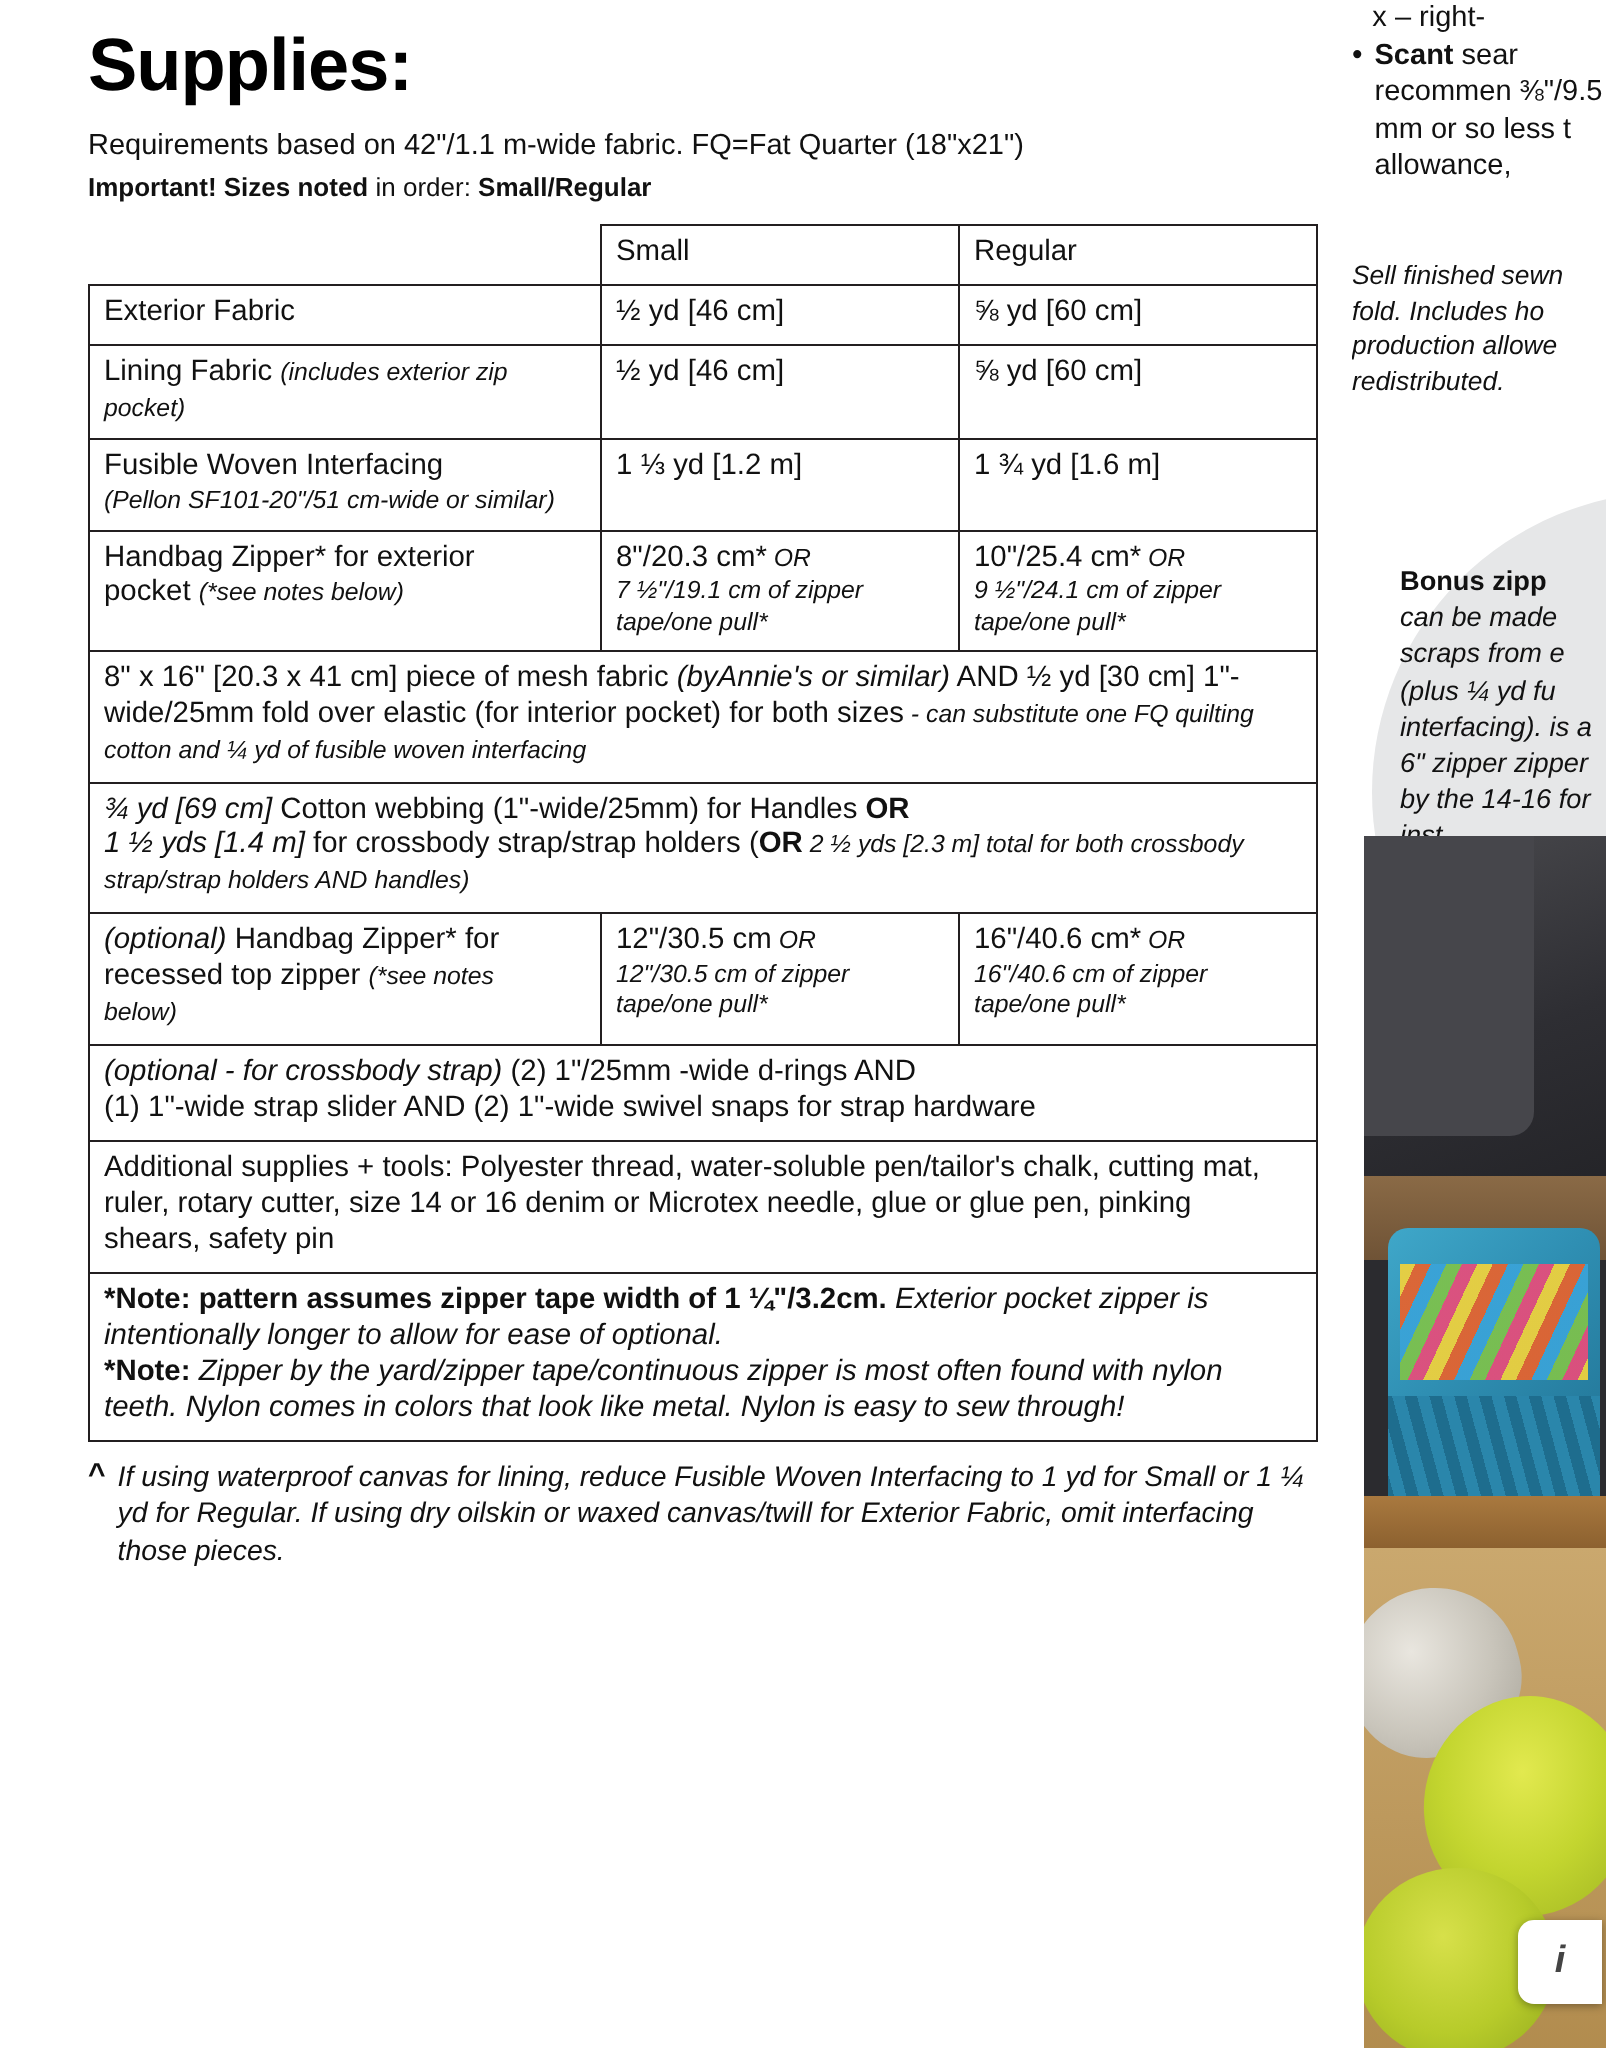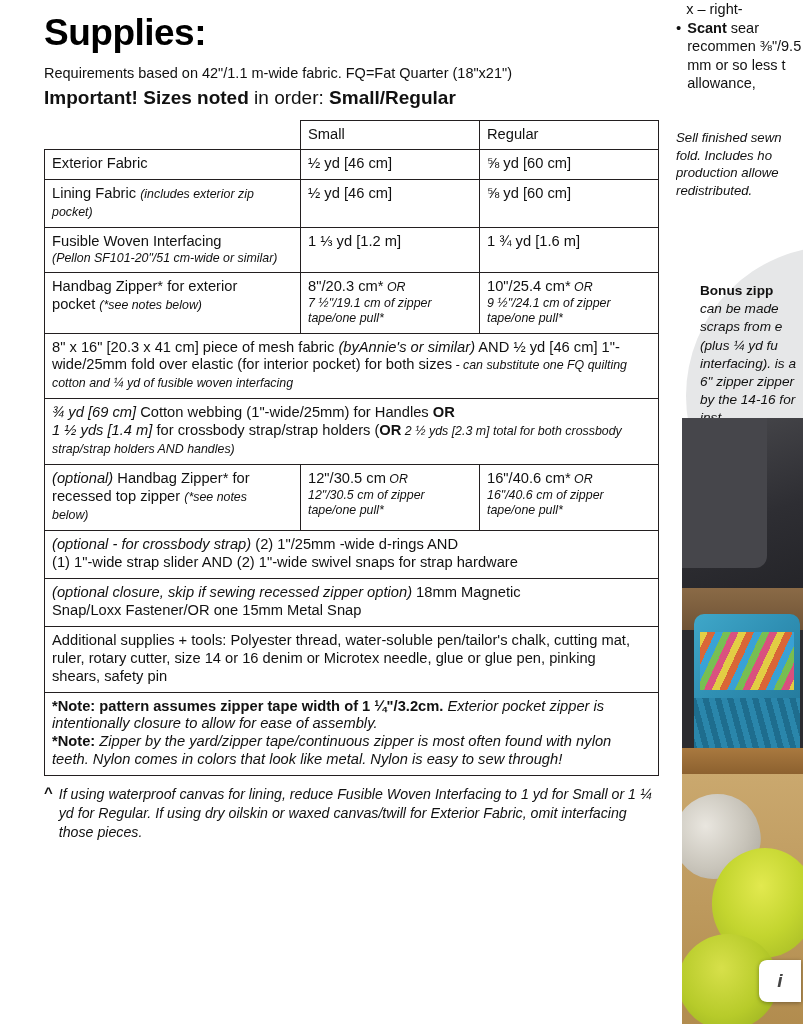--- a/index.html
+++ b/index.html
@@ -29,21 +29,21 @@
     margin: 12px 0 10px 0;
     color: #000;
   }
   .req-line {
     font-size: 14.5px;
     color: #111;
     margin: 0 0 3px 0;
     line-height: 1.3;
   }
   .important-line {
-    font-size: 19px;
+    font-size: 13px;
     color: #111;
     margin: 0 0 9px 0;
     line-height: 1.3;
   }
   .important-line b { font-weight: bold; }
 
   
   table.supplies {
     border-collapse: collapse;
     width: 614px;
@@ -273,21 +273,21 @@
             <div class="smi">7 ½"/19.1 cm of zipper tape/one pull*</div>
           </td>
           <td>
             <span>10"/25.4 cm*</span><span class="it sm"> OR</span>
             <div class="smi">9 ½"/24.1 cm of zipper tape/one pull*</div>
           </td>
         </tr>
 
         <tr>
           <td colspan="3">
-            <span>8" x 16" [20.3 x 41 cm] piece of mesh fabric </span><span class="it">(byAnnie's or similar)</span><span> AND ½ yd [46 cm] 1"-wide/25mm fold over elastic (for interior pocket) for both sizes</span><span class="smi"> - can substitute one FQ quilting cotton and ¼ yd of fusible woven interfacing</span>
+            <span>8" x 16" [20.3 x 41 cm] piece of mesh fabric </span><span class="it">(byAnnie's or similar)</span><span> AND ½ yd [30 cm] 1"-wide/25mm fold over elastic (for interior pocket) for both sizes</span><span class="smi"> - can substitute one FQ quilting cotton and ¼ yd of fusible woven interfacing</span>
           </td>
         </tr>
 
         <tr>
           <td colspan="3">
             <div>
               <span class="it">¾ yd [69 cm]</span><span> Cotton webbing (1"-wide/25mm) for Handles </span><span class="b">OR</span>
             </div>
             <div>
               <span class="it">1 ½ yds [1.4 m]</span><span> for crossbody strap/strap holders (</span><span class="b">OR</span><span class="smi"> 2 ½ yds [2.3 m] total for both crossbody strap/strap holders AND handles)</span>
@@ -311,38 +311,30 @@
 
         <tr>
           <td colspan="3">
             <div>
               <span class="it">(optional - for crossbody strap)</span><span> (2) 1"/25mm -wide d-rings AND</span>
             </div>
             <div>(1) 1"-wide strap slider AND (2) 1"-wide swivel snaps for strap hardware</div>
           </td>
         </tr>
 
-        <tr>
-          <td colspan="3">
-            <div>
-              <span class="it">(optional closure, skip if sewing recessed zipper option)</span><span> 18mm Magnetic</span>
-            </div>
-            <div>Snap/Loxx Fastener/OR one 15mm Metal Snap</div>
-          </td>
-        </tr>
 
 
         <tr>
           <td colspan="3">Additional supplies + tools: Polyester thread, water-soluble pen/tailor's chalk, cutting mat, ruler, rotary cutter, size 14 or 16 denim or Microtex needle, glue or glue pen, pinking shears, safety pin</td>
         </tr>
 
         <tr>
           <td colspan="3" class="notes-cell">
             <div>
-              <span class="b">*Note:</span><span class="b"> pattern assumes zipper tape width of 1 ¼"/3.2cm.</span><span class="it"> Exterior pocket zipper is intentionally closure to allow for ease of assembly.</span>
+              <span class="b">*Note:</span><span class="b"> pattern assumes zipper tape width of 1 ¼"/3.2cm.</span><span class="it"> Exterior pocket zipper is intentionally longer to allow for ease of optional.</span>
             </div>
             <div>
               <span class="b">*Note:</span><span class="it"> Zipper by the yard/zipper tape/continuous zipper is most often found with nylon teeth. Nylon comes in colors that look like metal. Nylon is easy to sew through!</span>
             </div>
           </td>
         </tr>
       </tbody>
     </table>
 
     <div class="footnote">

